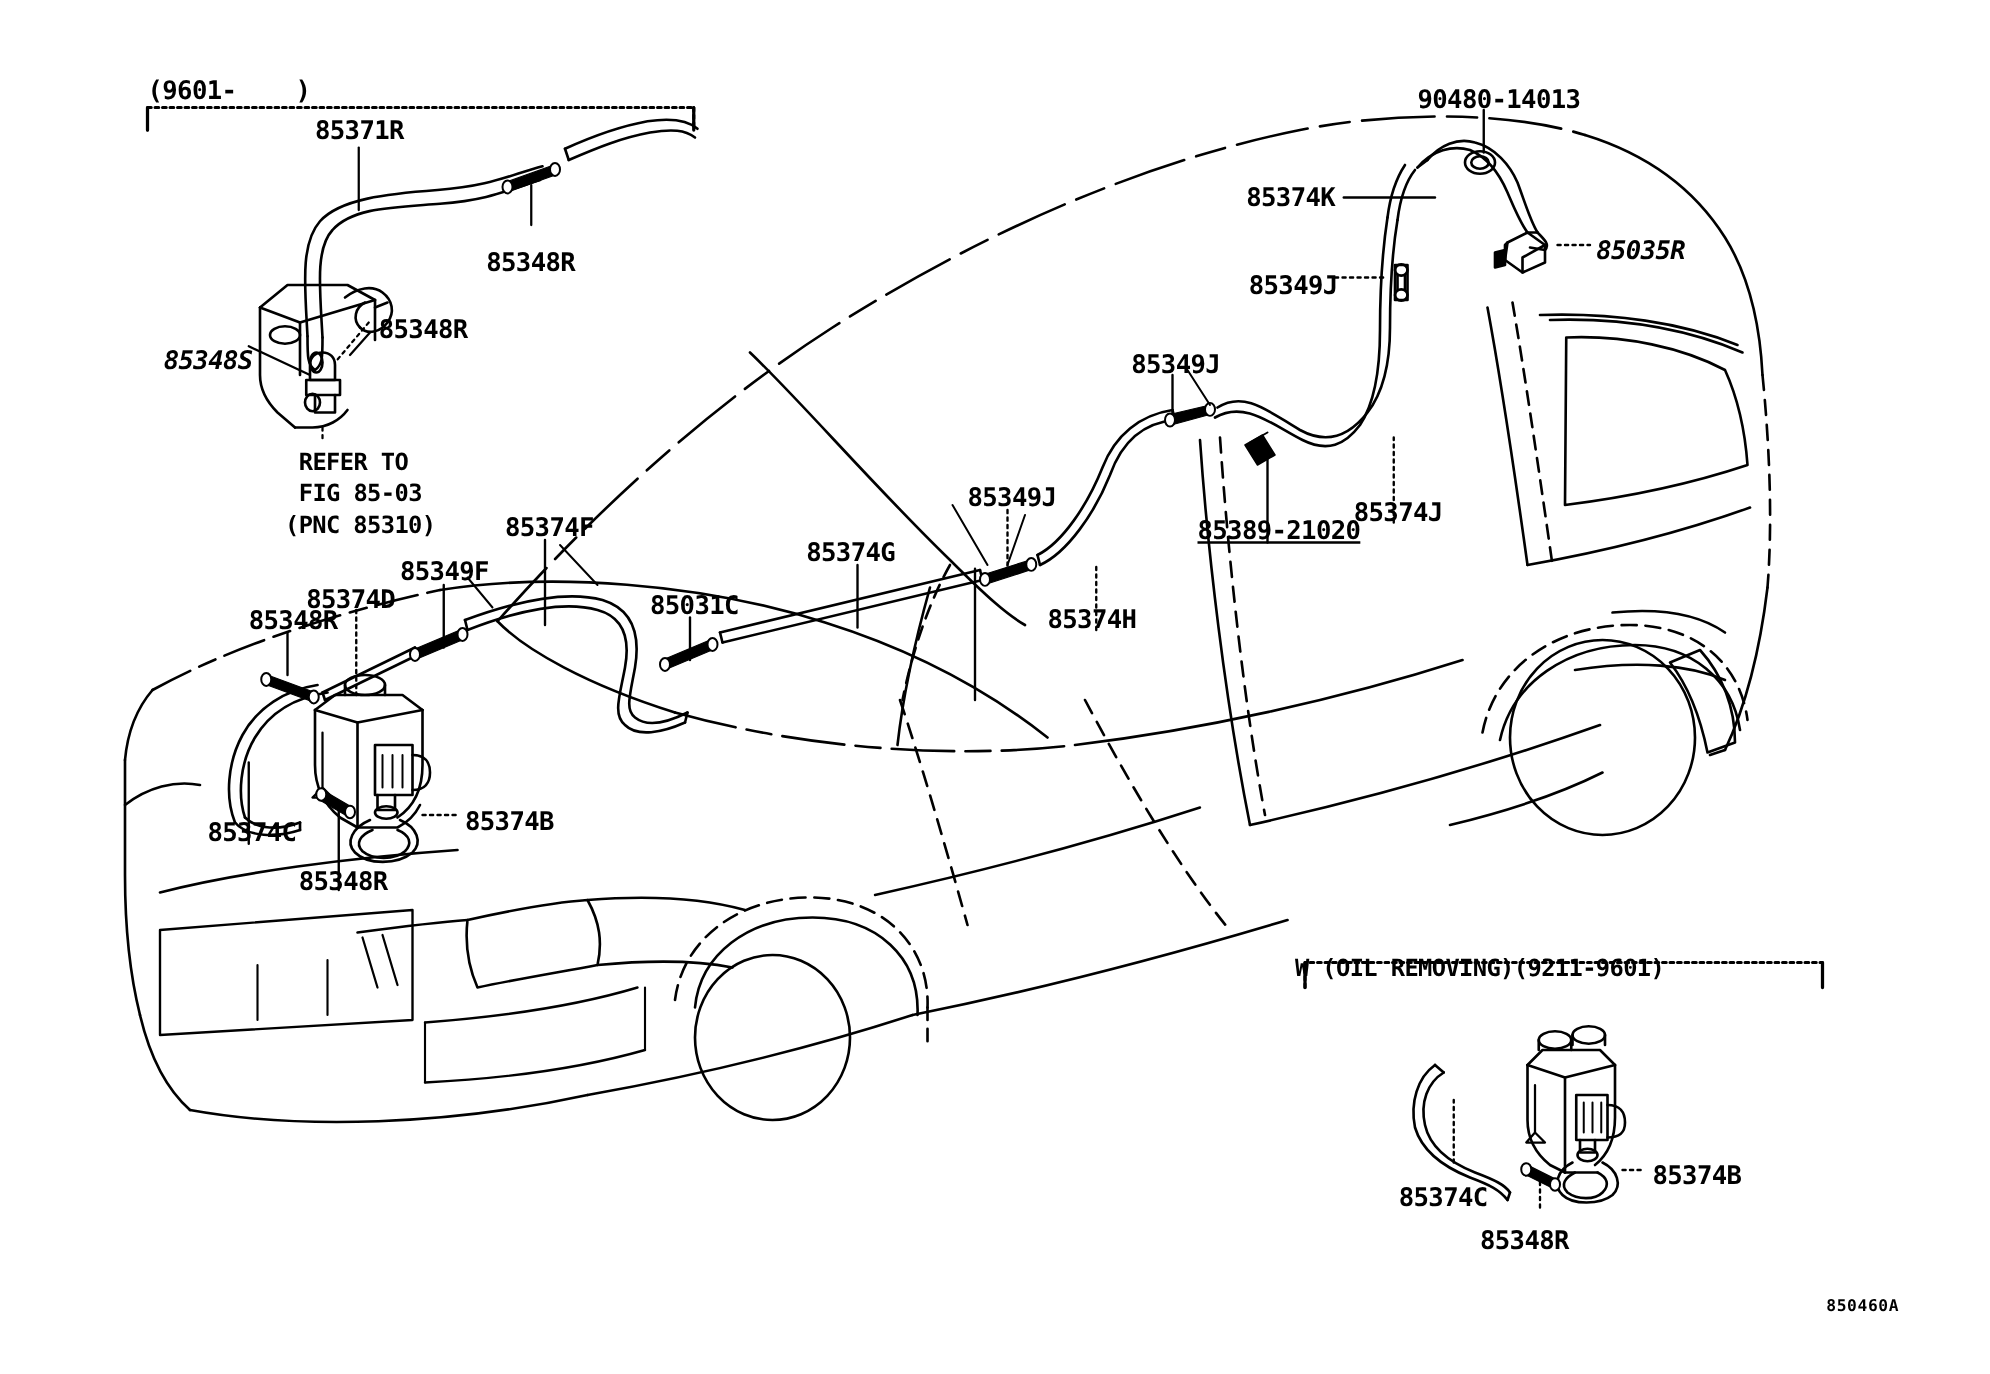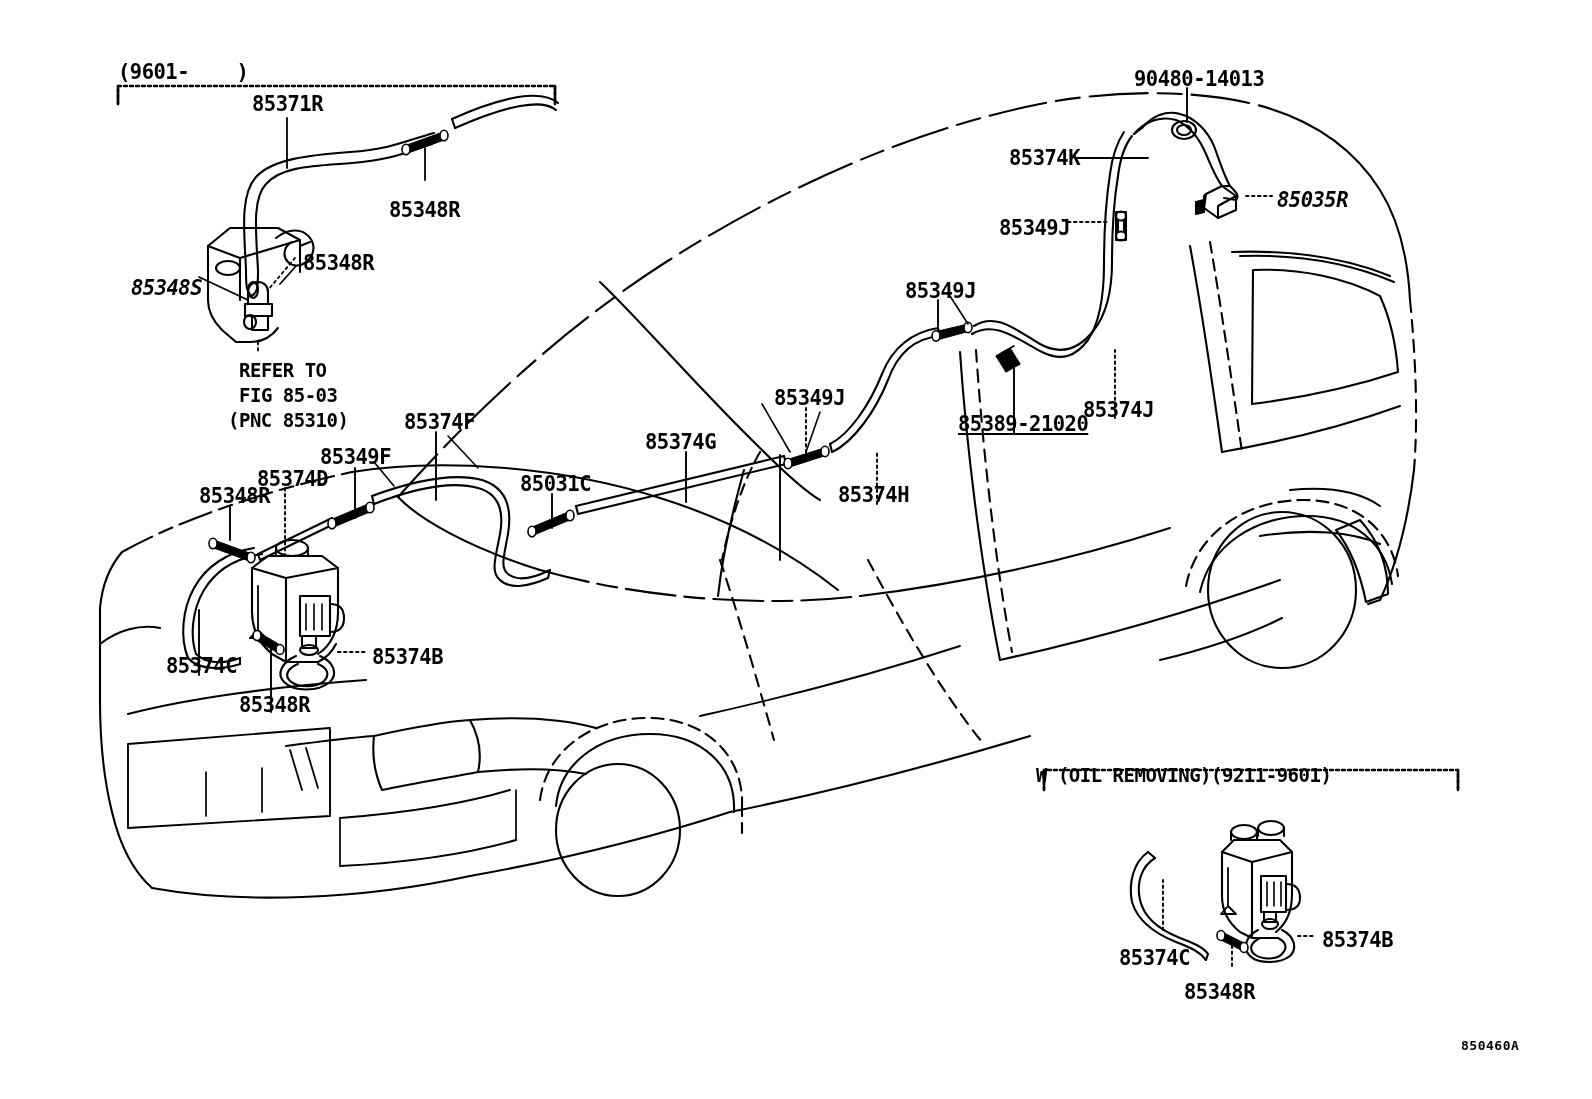--- a/index.html
+++ b/index.html
@@ -353,31 +353,31 @@
   <div id="labels">
       <div class="lbl s20" style="left: 252px; top: 92px; text-align: right;">85371R</div>
       <div class="lbl s20" style="left: 389px; top: 198px;">85348R</div>
       <div class="lbl s20" style="left: 303px; top: 251px;">85348R</div>
       <div class="lbl s20" style="left: 131px; top: 276px; font-style: italic;">85348S</div>
       <div class="lbl s19" style="left: 239px; top: 359px;">REFER TO</div>
       <div class="lbl s19" style="left: 239px; top: 384px;">FIG 85-03</div>
       <div class="lbl s19" style="left: 228px; top: 409px;">(PNC 85310)</div>
       <div class="lbl s20" style="left: 404px; top: 410px;">85374F</div>
       <div class="lbl s20" style="left: 320px; top: 445px;">85349F</div>
-      <div class="lbl s20" style="left: 257px; top: 467px; text-align: right;">85374D</div>
+      <div class="lbl s20" style="left: 245px; top: 467px; text-align: right;">85374D</div>
       <div class="lbl s20" style="left: 199px; top: 484px;">85348R</div>
       <div class="lbl s20" style="left: 520px; top: 472px;">85031C</div>
       <div class="lbl s20" style="left: 645px; top: 430px;">85374G</div>
       <div class="lbl s20" style="left: 774px; top: 386px;">85349J</div>
       <div class="lbl s20" style="left: 905px; top: 279px;">85349J</div>
       <div class="lbl s20" style="left: 838px; top: 483px;">85374H</div>
       <div class="lbl s20" style="left: 958px; top: 412px; text-decoration: underline;">85389-21020</div>
       <div class="lbl s20" style="left: 1083px; top: 398px;">85374J</div>
       <div class="lbl s20" style="left: 999px; top: 216px;">85349J</div>
-      <div class="lbl s20" style="left: 997px; top: 146px; margin-left: 12px;">85374K</div>
+      <div class="lbl s20" style="left: 997px; top: 146px;">85374K</div>
       <div class="lbl s20" style="left: 1134px; top: 67px;">90480-14013</div>
       <div class="lbl s20" style="left: 1277px; top: 188px; font-style: italic;">85035R</div>
       <div class="lbl s20" style="left: 166px; top: 654px;">85374C</div>
       <div class="lbl s20" style="left: 239px; top: 693px;">85348R</div>
       <div class="lbl s20" style="left: 372px; top: 645px;">85374B</div>
       <div class="lbl s20" style="left: 1119px; top: 946px;">85374C</div>
       <div class="lbl s20" style="left: 1184px; top: 980px;">85348R</div>
       <div class="lbl s20" style="left: 1322px; top: 928px;">85374B</div>
     </div>
 

